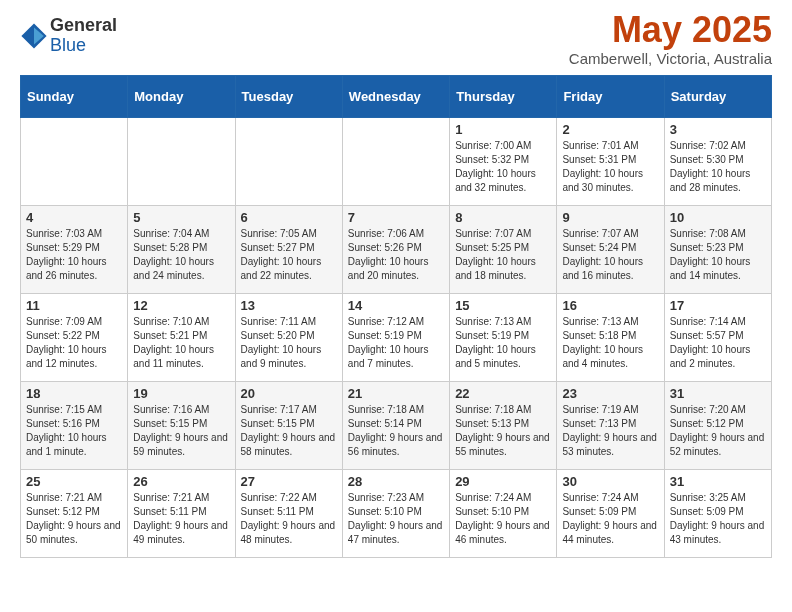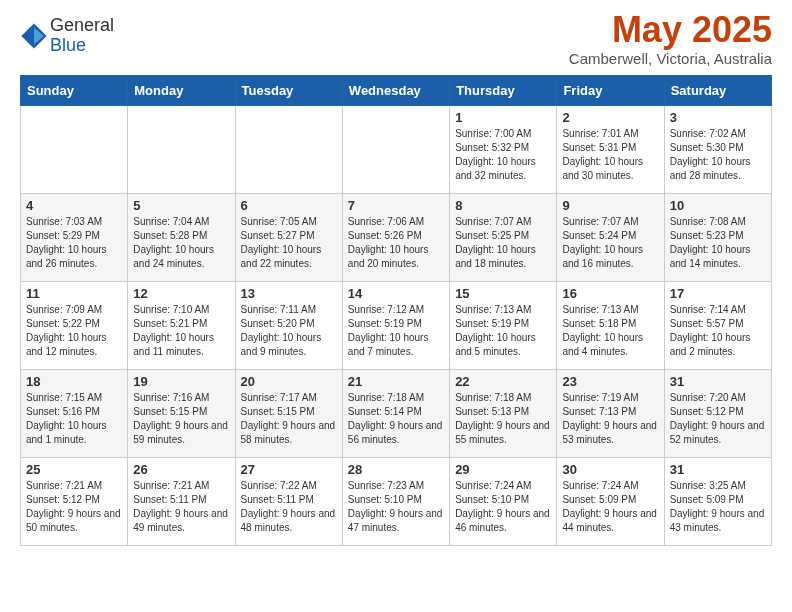--- a/index.html
+++ b/index.html
@@ -26,21 +26,21 @@
       align-items: center;
       margin-top: 6px;
     }
     .logo-text {
       display: flex;
       flex-direction: column;
       line-height: 1.1;
     }
     .logo-general {
       font-size: 18px;
-      font-weight: normal;
+      font-weight: bold;
       color: #333;
     }
     .logo-blue {
       font-size: 18px;
       font-weight: normal;
       color: #1a5fa8;
     }
     .logo-icon {
       width: 28px;
       height: 28px;
@@ -62,21 +62,21 @@
     .calendar {
       width: 100%;
       border-collapse: collapse;
       border: 1px solid #ccc;
     }
     .calendar th {
       background: #1a5fa8;
       color: #fff;
       font-size: 13px;
       font-weight: bold;
-      padding: 7px 6px;
+      padding: 13px 6px;
       text-align: left;
       border: 1px solid #2266aa;
     }
     .calendar td {
       width: calc(100% / 7);
       vertical-align: top;
       padding: 4px 5px;
       border: 1px solid #ccc;
       font-size: 10.5px;
       color: #333;

